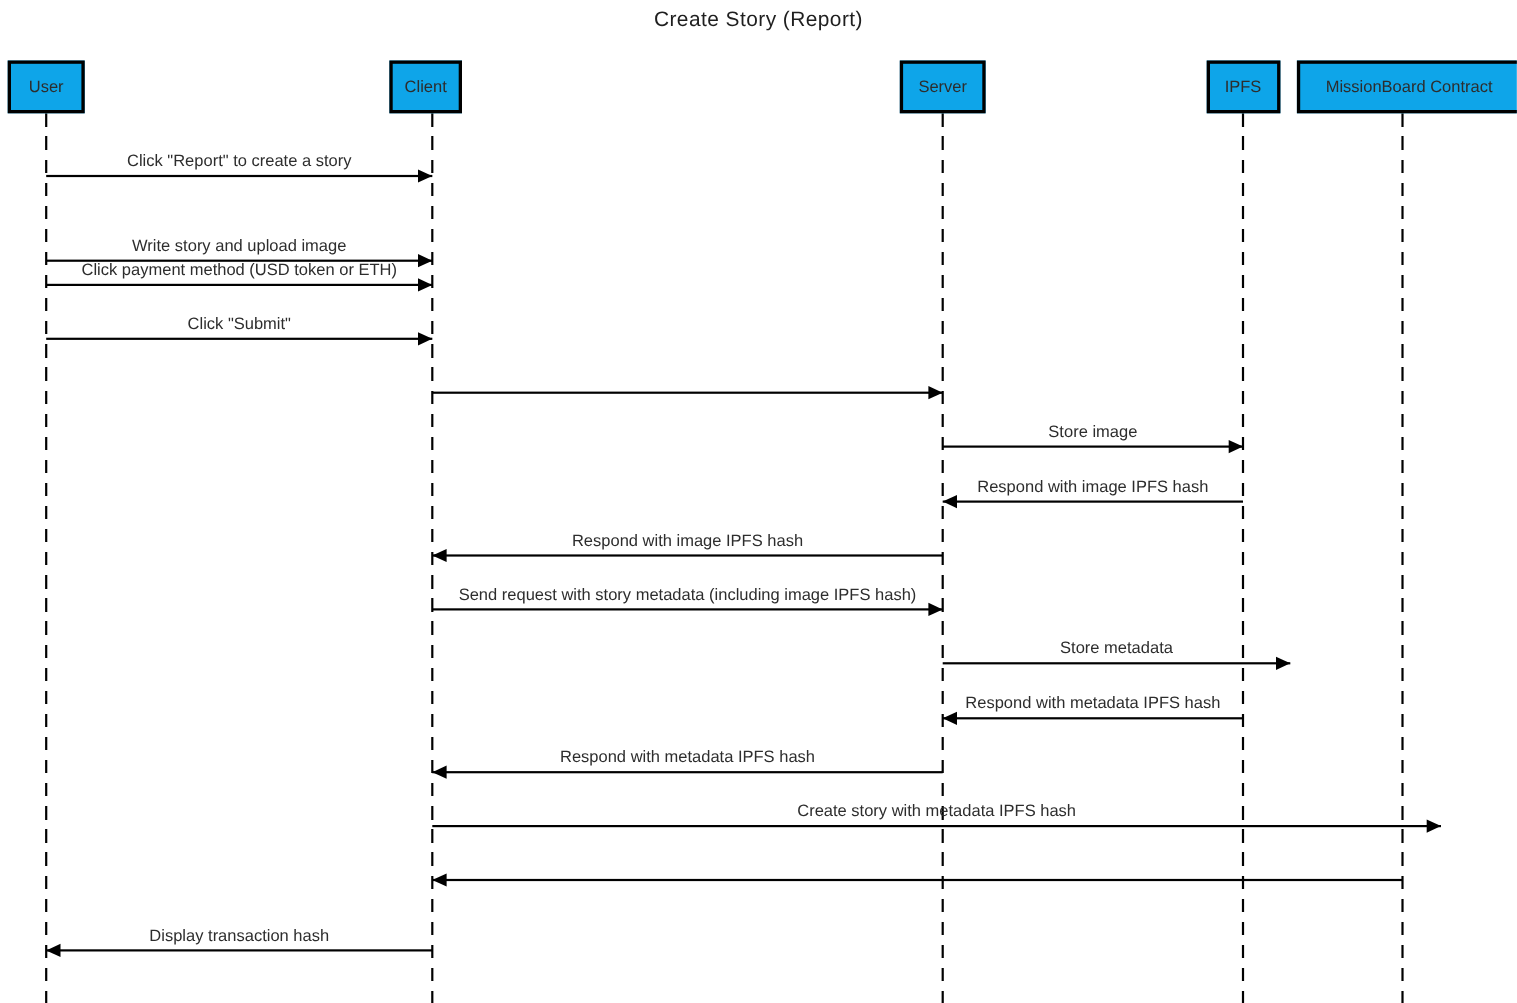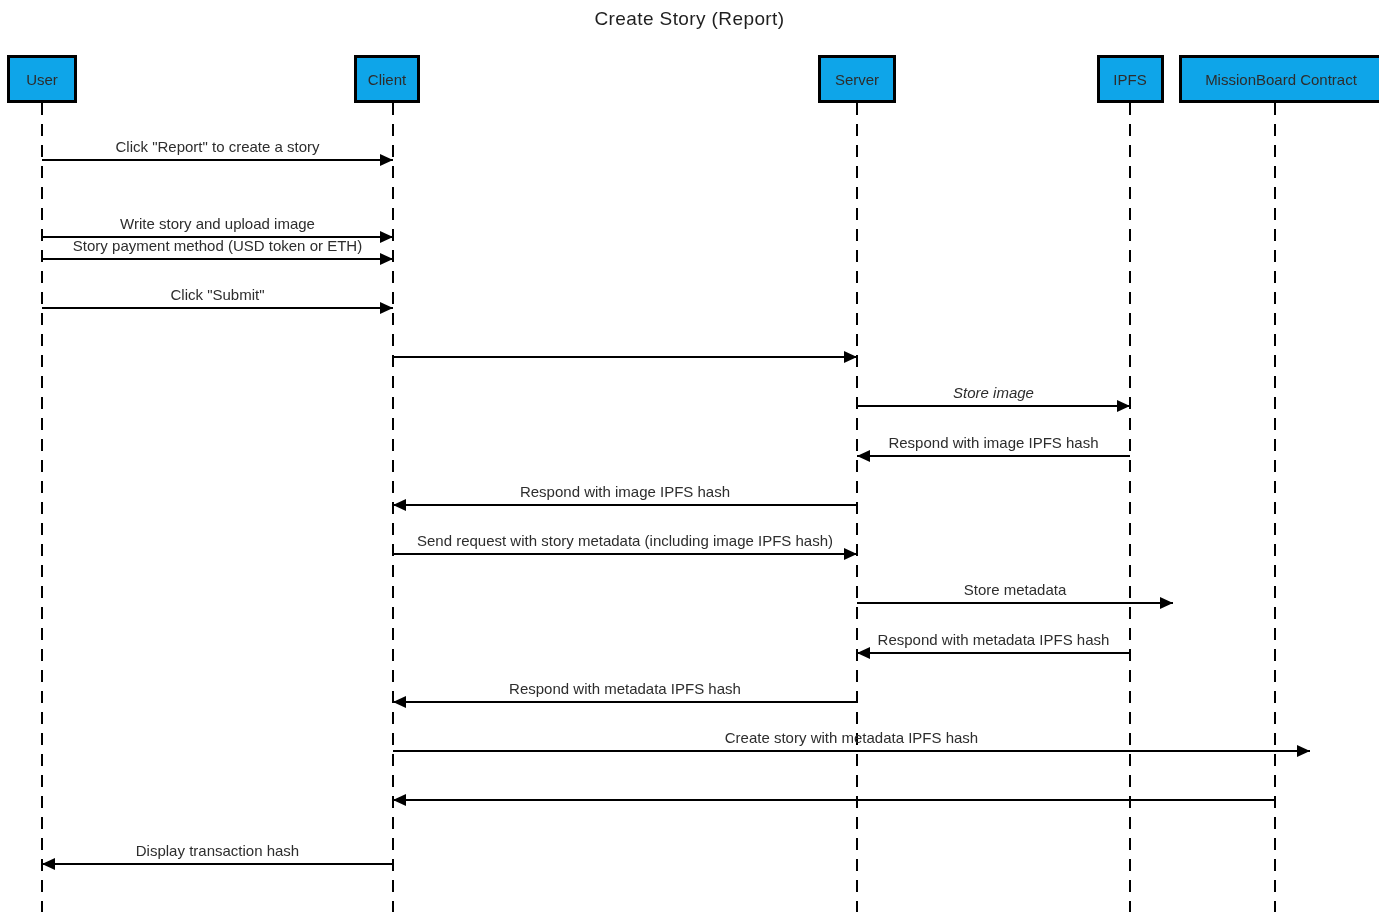--- a/index.html
+++ b/index.html
@@ -112,34 +112,34 @@
         <div class="message-label">Click "Report" to create a story</div>
         <div class="message-line"></div>
         <div class="arrowhead right"></div>
       </div>
       <div class="message" style="left: 42px; width: 351px; top: 186px; margin-top: 28px;">
         <div class="message-label">Write story and upload image</div>
         <div class="message-line"></div>
         <div class="arrowhead right"></div>
       </div>
       <div class="message" style="left: 42px; width: 351px; top: 236px;">
-        <div class="message-label">Story payment method (USD token or ETH)</div>
+        <div class="message-label">Click payment method (USD token or ETH)</div>
         <div class="message-line"></div>
         <div class="arrowhead right"></div>
       </div>
       <div class="message" style="left: 42px; width: 351px; top: 285px;">
         <div class="message-label">Click "Submit"</div>
         <div class="message-line"></div>
         <div class="arrowhead right"></div>
       </div>
       <div class="message" style="left: 393px; width: 464px; top: 334px;">
         <div class="message-line"></div>
         <div class="arrowhead right"></div>
       </div>
-      <div class="message" style="left: 857px; width: 273px; top: 383px; font-style: italic;">
+      <div class="message" style="left: 857px; width: 273px; top: 383px;">
         <div class="message-label">Store image</div>
         <div class="message-line"></div>
         <div class="arrowhead right"></div>
       </div>
       <div class="message" style="left: 857px; width: 273px; top: 433px;">
         <div class="message-label">Respond with image IPFS hash</div>
         <div class="message-line"></div>
         <div class="arrowhead left"></div>
       </div>
       <div class="message" style="left: 393px; width: 464px; top: 482px;">

